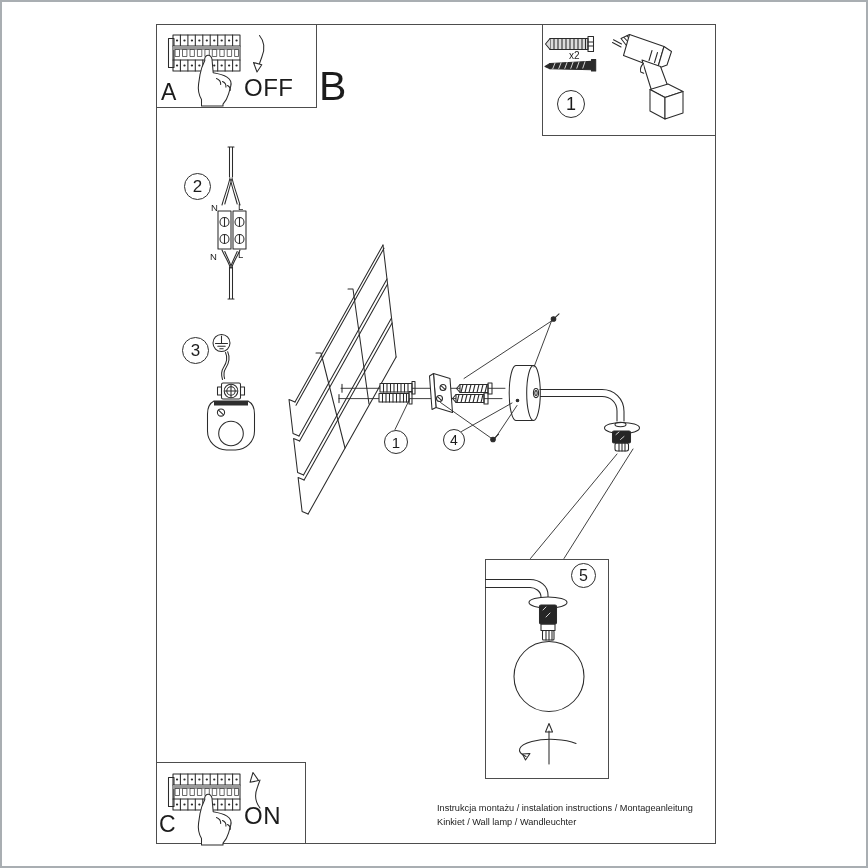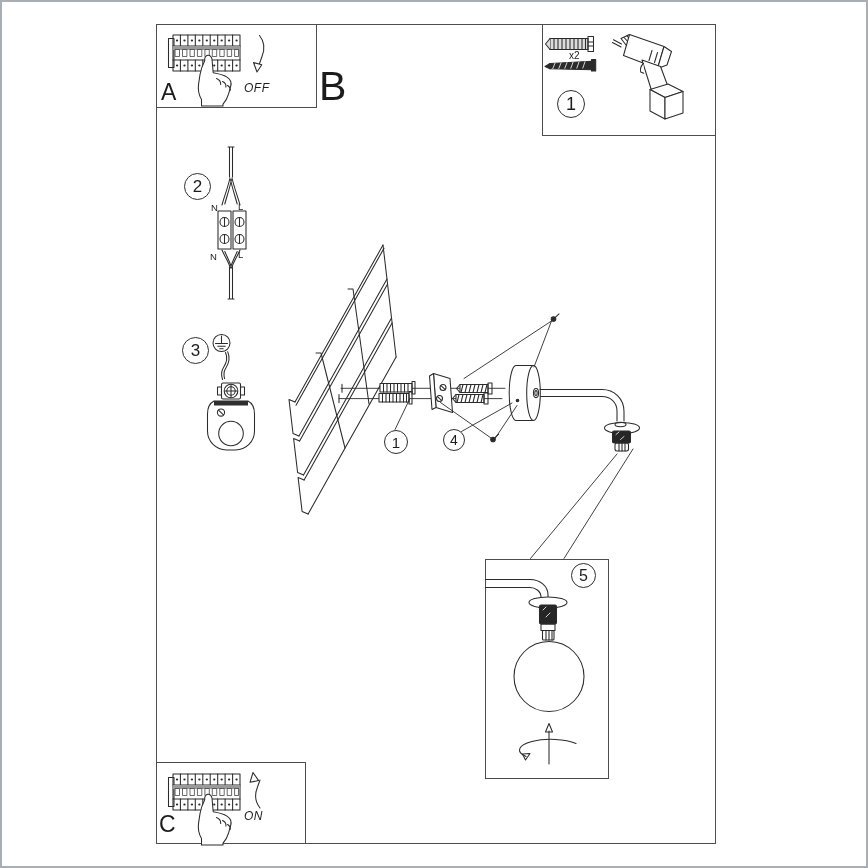--- a/index.html
+++ b/index.html
@@ -9,21 +9,21 @@
   .frame{position:absolute;border:1px solid #4d4d4d;background:transparent;}
   #main-frame{left:154px;top:22px;width:558px;height:818px;}
   #box-a{left:154px;top:22px;width:159px;height:82px;}
   #box-hardware{left:540px;top:22px;width:172px;height:110px;}
   #box-c{left:154px;top:760px;width:148px;height:80px;}
   #box-shade{left:483px;top:557px;width:122px;height:218px;}
   svg.art{position:absolute;left:0;top:0;}
   .txt{position:absolute;color:#1c1c1c;white-space:nowrap;}
   .step-letter{font-size:23px;line-height:23px;}
   .big-letter{font-size:41px;line-height:41px;}
-  .switch-label{font-size:12px;line-height:20px;letter-spacing:0.5px;font-style:italic;}
+  .switch-label{font-size:24px;line-height:20px;letter-spacing:0.5px;}
   .tiny{font-size:10px;line-height:9px;}
   .wire-label{font-size:9.5px;line-height:10px;}
   .callout{position:absolute;border:1.3px solid #2f2f2f;border-radius:50%;
            display:flex;align-items:center;justify-content:center;
            color:#1c1c1c;background:#fff;box-sizing:border-box;}
   .footer{position:absolute;left:435px;top:800px;font-size:9.2px;
           line-height:13.8px;color:#1b1b1b;}
 </style>
 </head>
 <body>
@@ -236,14 +236,16 @@
   <div class="txt wire-label" style="left:236px;top:248px;">L</div>
 
   <div class="callout" style="left:555px;top:88px;width:28px;height:28px;font-size:18px;">1</div>
   <div class="callout" style="left:182px;top:171px;width:27px;height:27px;font-size:17px;">2</div>
   <div class="callout" style="left:180px;top:335px;width:27px;height:27px;font-size:17px;">3</div>
   <div class="callout" style="left:382px;top:428px;width:24px;height:24px;font-size:15px;">1</div>
   <div class="callout" style="left:441px;top:427px;width:22px;height:22px;font-size:14px;">4</div>
   <div class="callout" style="left:569px;top:561px;width:25px;height:25px;font-size:16px;">5</div>
 
   <div class="footer">
+    <div>Instrukcja montażu / instalation instructions / Montageanleitung</div>
+    <div>Kinkiet / Wall lamp / Wandleuchter</div>
   </div>
 </div>
 
 </body></html>

